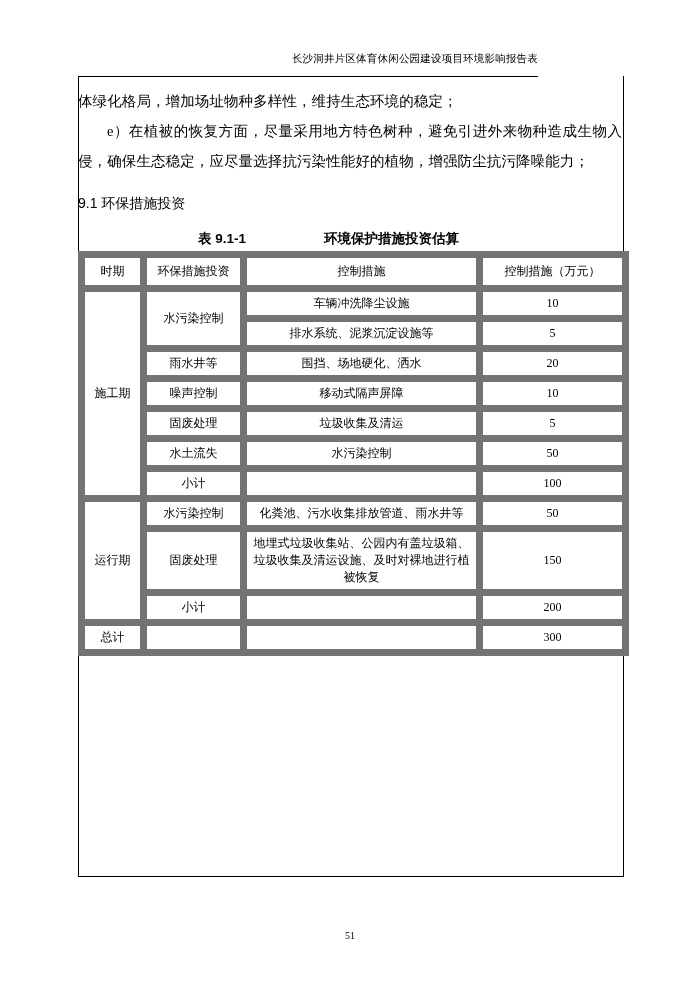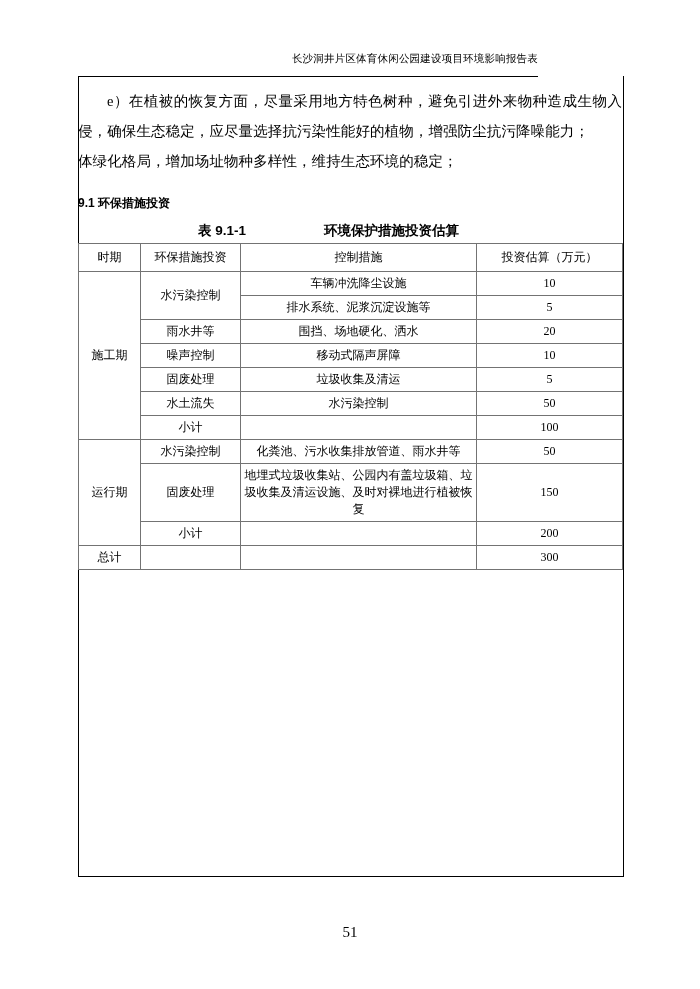--- a/index.html
+++ b/index.html
@@ -47,50 +47,50 @@
     line-height: 30px;
     text-align: justify;
     text-justify: inter-ideograph;
     margin: 0;
     letter-spacing: 0.1px;
   }
   .indent {
     text-indent: 29px;
   }
   .section-title {
-    font-size: 12px;
-    font-weight: bold;
+    font-size: 14px;
+    font-weight: normal;
     font-family: "Liberation Sans", sans-serif;
     margin: 14px 0 6px 0;
     line-height: 26px;
   }
   .table-caption {
     display: flex;
-    margin-top: 6px;
+    margin-top: 14px;
     margin-bottom: 3px;
     font-size: 13.5px;
     font-family: "Liberation Sans", sans-serif;
   }
   .caption-no {
     font-weight: bold;
     margin-left: 120px;
   }
   .caption-title {
     font-weight: bold;
     margin-left: 78px;
   }
   table.invest {
     border-collapse: collapse;
     width: 544px;
     table-layout: fixed;
     font-size: 12px;
     font-family: "Liberation Serif", serif;
   }
   table.invest th, table.invest td {
-    border: 1px solid #737373;
+    border: 7px solid #737373;
     text-align: center;
     vertical-align: middle;
     padding: 3px 2px;
     line-height: 17px;
   }
   table.invest th {
     font-weight: normal;
     height: 21px;
   }
   td.ctrl-left {
@@ -101,21 +101,21 @@
   .col-period { width: 62px; }
   .col-type   { width: 100px; }
   .col-ctrl   { width: 236px; }
   .col-amount { width: 146px; }
   .pagenum {
     position: absolute;
     bottom: 48px;
     left: 0;
     width: 700px;
     text-align: center;
-    font-size: 15px;
+    font-size: 10px;
     font-family: "Liberation Serif", serif;
   }
   .border-box {
     position: absolute;
     left: 78px;
     top: 76px;
     width: 544px;
     height: 800px;
     border-left: 1px solid #000;
     border-right: 1px solid #000;
@@ -127,22 +127,22 @@
 <body>
 
 <div class="page">
 
   <div class="header">长沙洞井片区体育休闲公园建设项目环境影响报告表</div>
   <div class="header-rule"></div>
   <div class="border-box"></div>
 
   <div class="content">
 
+    <p class="para">体绿化格局，增加场址物种多样性，维持生态环境的稳定；</p>
     <p class="para indent">e）在植被的恢复方面，尽量采用地方特色树种，避免引进外来物种造成生物入侵，确保生态稳定，应尽量选择抗污染性能好的植物，增强防尘抗污降噪能力；</p>
-    <p class="para">体绿化格局，增加场址物种多样性，维持生态环境的稳定；</p>
 
     <div class="section-title">9.1 环保措施投资</div>
 
 
     <div class="table-caption">
       <span class="caption-no">表 9.1-1</span>
       <span class="caption-title">环境保护措施投资估算</span>
     </div>
 
     <table class="invest">
@@ -150,21 +150,21 @@
         <col class="col-period">
         <col class="col-type">
         <col class="col-ctrl">
         <col class="col-amount">
       </colgroup>
       <thead>
         <tr>
           <th>时期</th>
           <th>环保措施投资</th>
           <th>控制措施</th>
-          <th>投资估算（万元）</th>
+          <th>控制措施（万元）</th>
         </tr>
       </thead>
       <tbody>
         <tr>
           <td rowspan="7">施工期</td>
           <td rowspan="2">水污染控制</td>
           <td>车辆冲洗降尘设施</td>
           <td>10</td>
         </tr>
         <tr>

